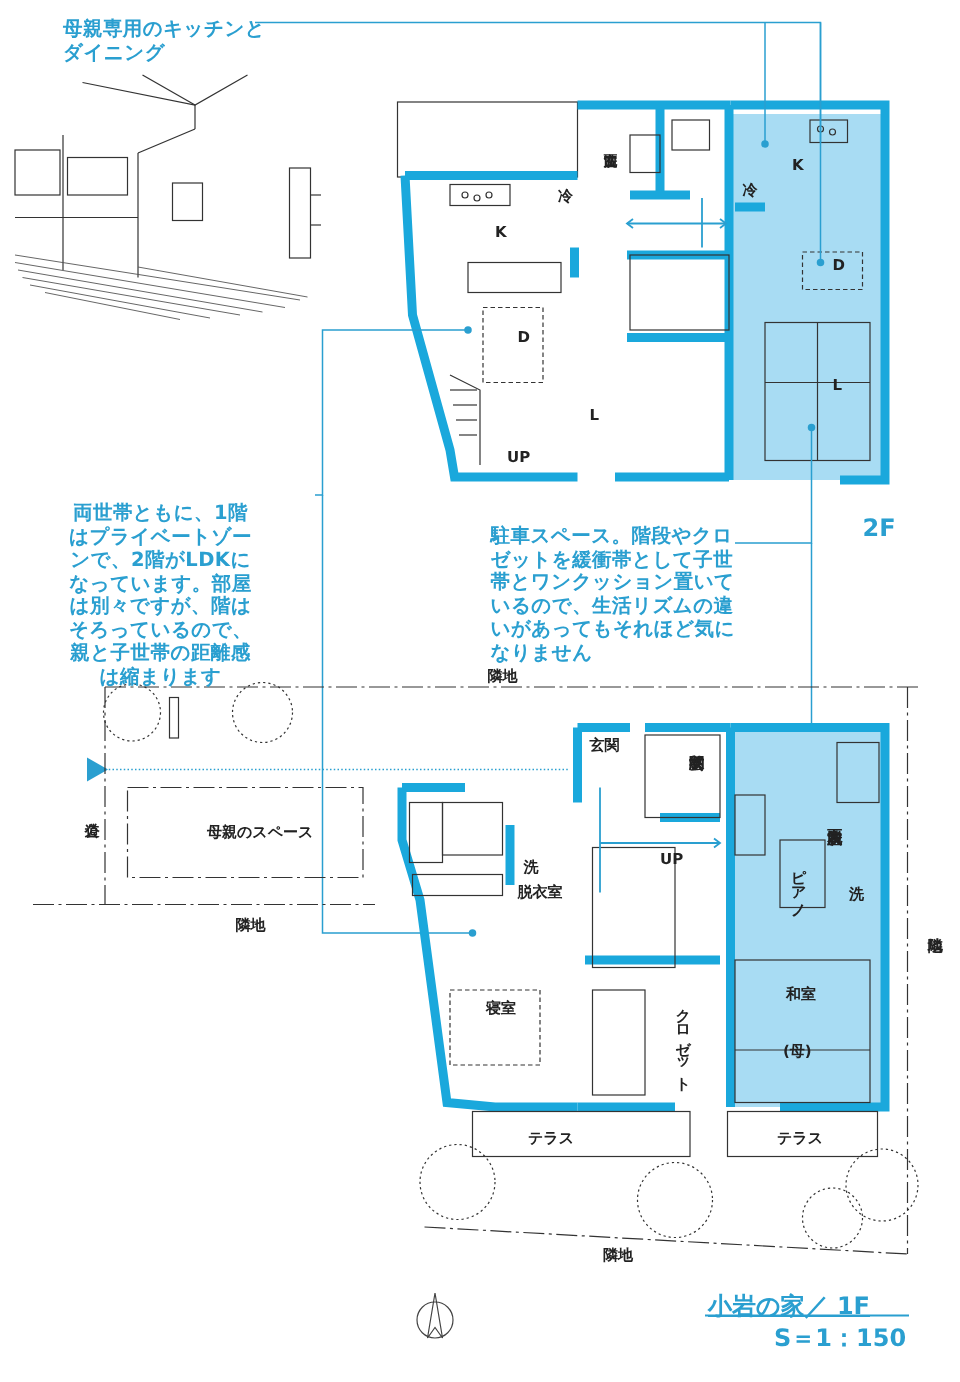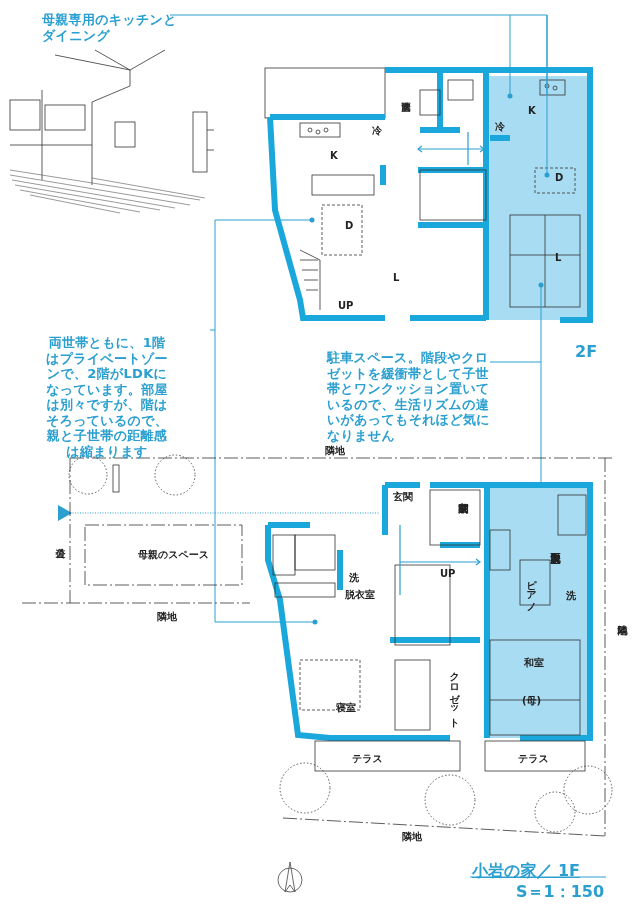--- a/index.html
+++ b/index.html
@@ -193,21 +193,21 @@
 <div class="abs lbl" style="left:555px;top:172px;">D</div>
 <div class="abs lbl" style="left:555px;top:252px;">L</div>
 <div class="abs title" style="left:575px;top:342px;">2F</div>
 
 <div class="abs lbl" style="left:325px;top:444px;">隣地</div>
 <div class="abs lbl" style="left:393px;top:490px;">玄関</div>
 <div class="abs lbl vert" style="left:456px;top:495px;">玄関収納</div>
 <div class="abs lbl" style="left:345px;top:548px;margin-top:40px;">脱衣室</div>
 <div class="abs lbl" style="left:349px;top:571px;">洗</div>
 <div class="abs lbl" style="left:440px;top:568px;">UP</div>
-<div class="abs lbl" style="left:336px;top:665px;margin-top:36px;">寝室</div>
+<div class="abs lbl" style="left:324px;top:665px;">寝室</div>
 <div class="abs lbl vert" style="left:447px;top:665px;">クロゼット</div>
 <div class="abs lbl vert" style="left:548px;top:545px;">洗面脱衣室</div>
 <div class="abs lbl" style="left:566px;top:589px;">洗</div>
 <div class="abs lbl vert" style="left:524px;top:572px;">ピアノ</div>
 <div class="abs lbl" style="left:524px;top:656px;">和室</div>
 <div class="abs lbl" style="left:522px;top:694px;">(母)</div>
 <div class="abs lbl" style="left:352px;top:752px;">テラス</div>
 <div class="abs lbl" style="left:518px;top:752px;">テラス</div>
 <div class="abs lbl" style="left:138px;top:548px;">母親のスペース</div>
 <div class="abs lbl vert" style="left:53px;top:540px;">公道</div>

